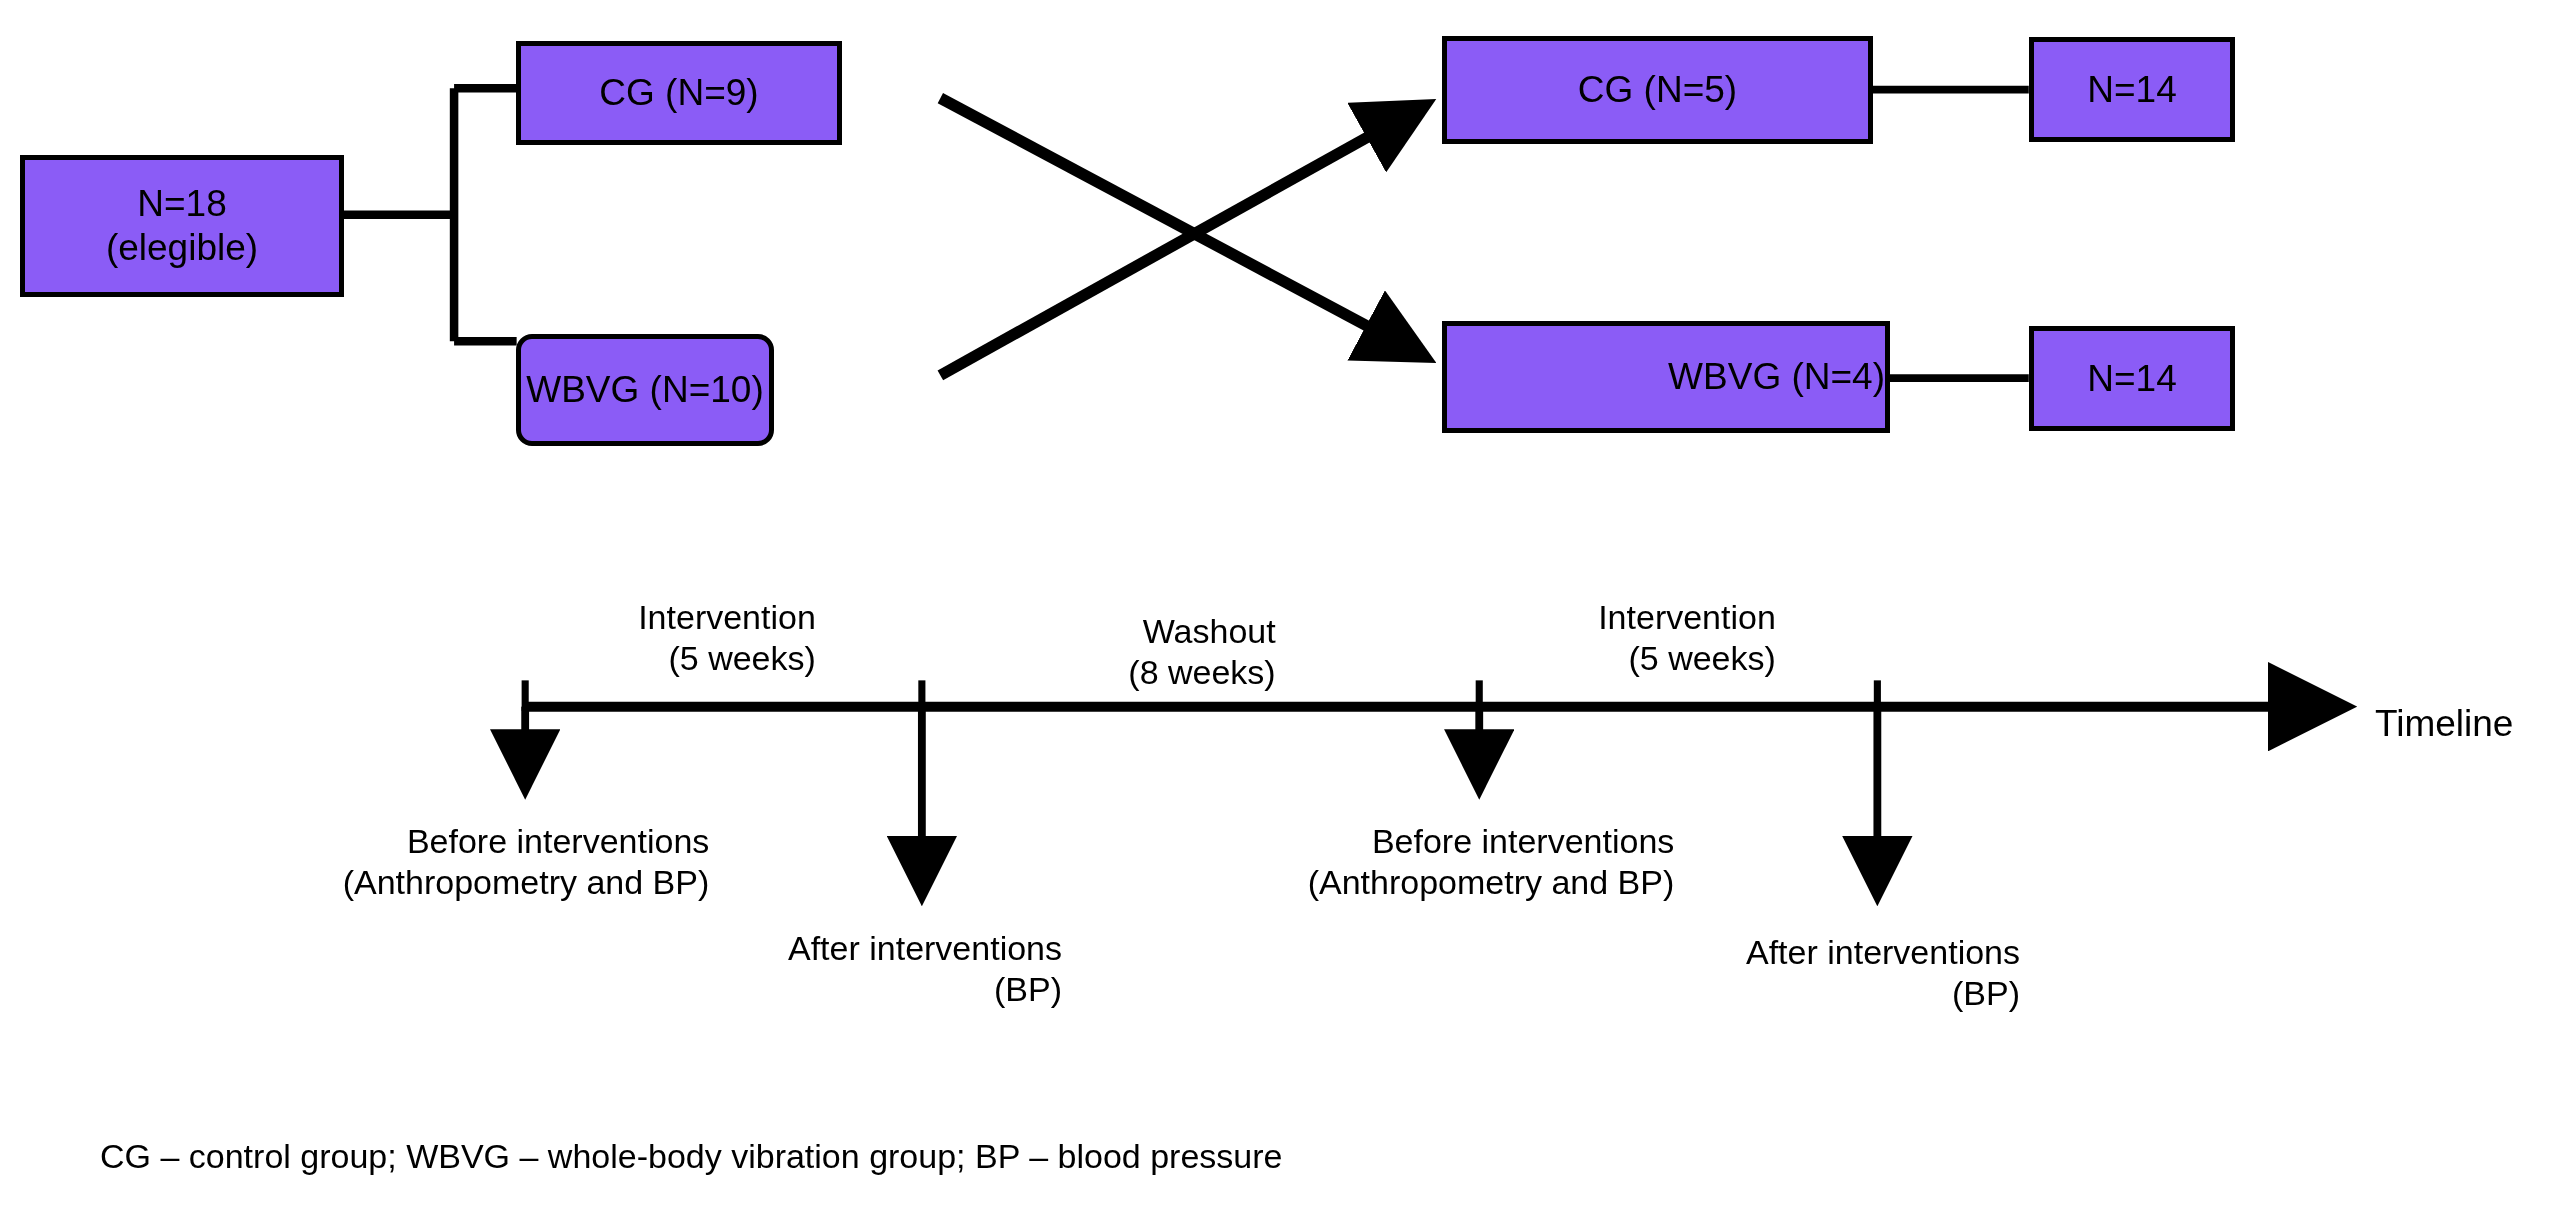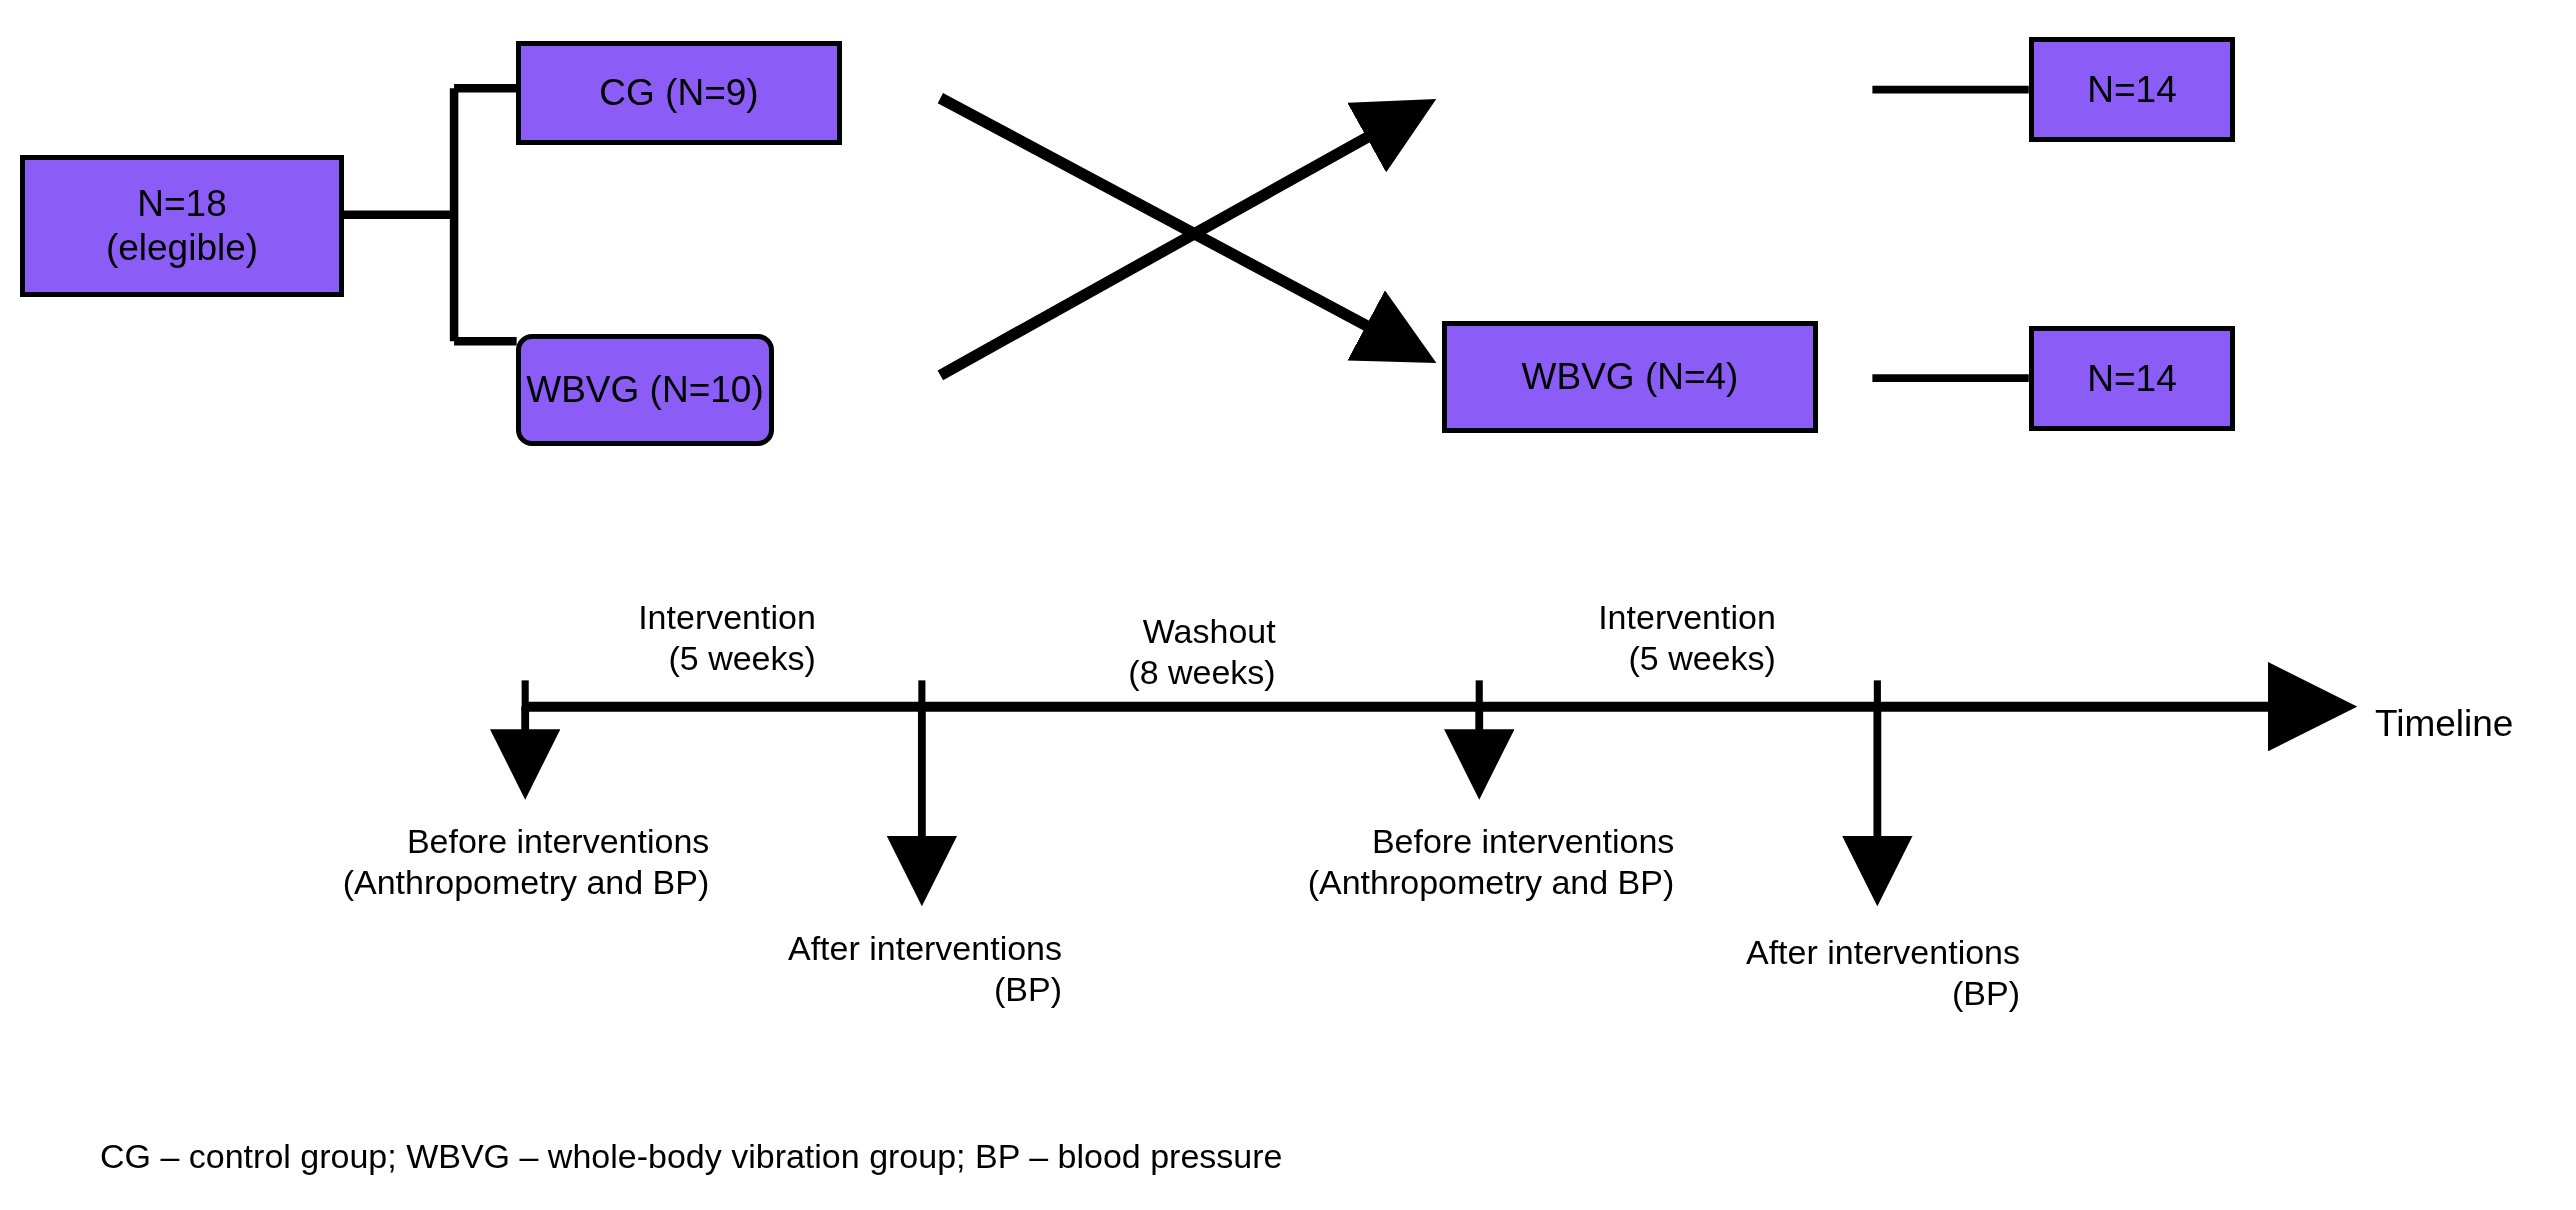--- a/index.html
+++ b/index.html
@@ -141,22 +141,25 @@
   </div>
 
   <div class="box" style="left:516px; top:41px; width:326px; height:104px;">
     <span class="line">CG (N=9)</span>
   </div>
 
   <div class="box" style="left:516px; top:334px; width:258px; height:112px;border-radius:16px;">
     <span class="line">WBVG (N=10)</span>
   </div>
 
-
-  <div class="box" style="left:1442px; top:321px; width:376px; height:112px;">
+  <div class="box" style="left:1442px; top:36px; width:431px; height:108px;">
+    <span class="line">CG (N=5)</span>
+  </div>
+
+  <div class="box" style="left:1442px; top:321px; width:448px; height:112px;align-items:flex-end;">
     <span class="line">WBVG (N=4)</span>
   </div>
 
   <div class="box" style="left:2029px; top:37px; width:206px; height:105px;">
     <span class="line">N=14</span>
   </div>
 
   <div class="box" style="left:2029px; top:326px; width:206px; height:105px;">
     <span class="line">N=14</span>
   </div>

